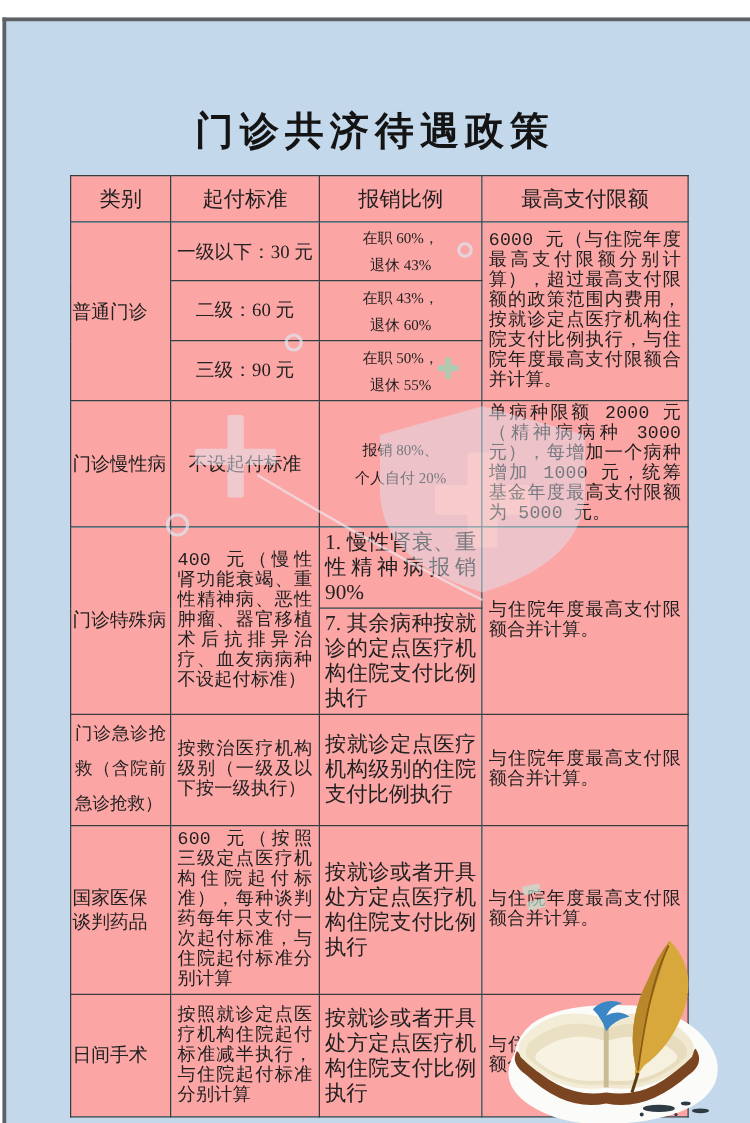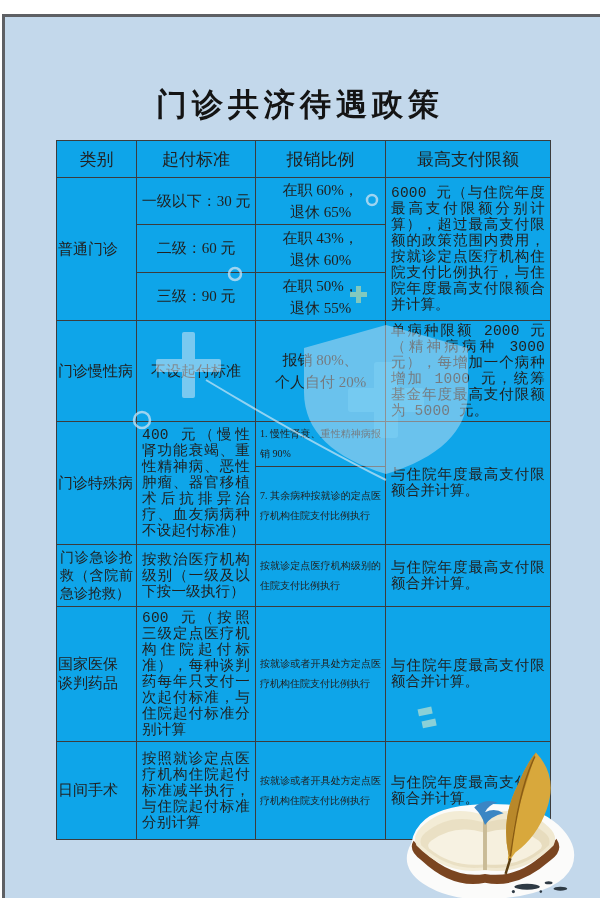--- a/index.html
+++ b/index.html
@@ -8,32 +8,32 @@
   .photo { position:absolute; left:0; top:12px; width:600px; height:898px; background:#ffffff; }
   .canvas { position:absolute; left:2px; top:2px; width:598px; height:891px;
     background:#c3d8eb; border-left:3px solid #5e6064; border-top:3px solid #5e6064; }
   .bottom-strip { position:absolute; left:0; bottom:0; width:600px; height:5px; background:#17181a; }
 
   .title { position:absolute; left:0; top:72px; width:600px; text-align:center;
     font-size:31px; font-weight:bold; color:#141414; letter-spacing:5px; }
 
   table.policy { position:absolute; left:56px; top:128px; width:494px;
     border-collapse:collapse; table-layout:fixed; background:transparent; }
-  td,th { border:1.5px solid #3c3c3c; color:#212121; background:#0ea5e9;
+  td,th { border:1.5px solid #3c3c3c; color:#212121; background:#fca5a5;
     vertical-align:middle; overflow:hidden; }
   th { font-size:17px; font-weight:normal; text-align:center; }
   td.c { text-align:center; font-size:15px; padding:1px 2px; }
   td.cat { font-size:15px; padding:1px 1px; }
   td.catj { text-align:justify; text-align-last:left; font-size:14px;
-    padding:2px 3px; line-height:18px; }
+    padding:2px 3px; line-height:28px; }
   td.j { text-align:justify; text-align-last:left; font-size:14.5px;
     padding:2px 5px; line-height:16px; letter-spacing:0.2px;font-family:Liberation Mono, monospace; }
-  td.j2 { text-align:justify; text-align-last:left; font-size:10px;
+  td.j2 { text-align:justify; text-align-last:left; font-size:17px;
     padding:2px 4px; line-height:20px; }
-  .two-line div { line-height:22px; font-size:15px; }
+  .two-line div { line-height:22px; font-size:12px; }
 
   tr.rh-head { height:37px; } tr.rh-t1 { height:47px; } tr.rh-t2 { height:48px; }
   tr.rh-t3 { height:48px; } tr.rh-r2 { height:100px; } tr.rh-r3a { height:42px; }
   tr.rh-r3b { height:78px; } tr.rh-r4 { height:62px; } tr.rh-r5 { height:135px; }
   tr.rh-r6 { height:98px; }
 
   .watermark { position:absolute; left:56px; top:128px; width:494px; height:695px;
     pointer-events:none; z-index:4; }
   .corner-art { position:absolute; left:392px; top:736px; width:186px; height:158px;
     pointer-events:none; z-index:6; }
@@ -59,21 +59,21 @@
       <th>起付标准</th>
       <th>报销比例</th>
       <th>最高支付限额</th>
     </tr>
 
     <tr class="rh-t1">
       <td class="cat" rowspan="3">普通门诊</td>
       <td class="c">一级以下：30 元</td>
       <td class="c two-line">
         <div>在职 60%，</div>
-        <div>退休 65%</div>
+        <div>退休 43%</div>
       </td>
       <td class="j" rowspan="3">6000 元（与住院年度最高支付限额分别计算），超过最高支付限额的政策范围内费用，按就诊定点医疗机构住院支付比例执行，与住院年度最高支付限额合并计算。</td>
     </tr>
     <tr class="rh-t2">
       <td class="c">二级：60 元</td>
       <td class="c two-line">
         <div>在职 43%，</div>
         <div>退休 60%</div>
       </td>
     </tr>

